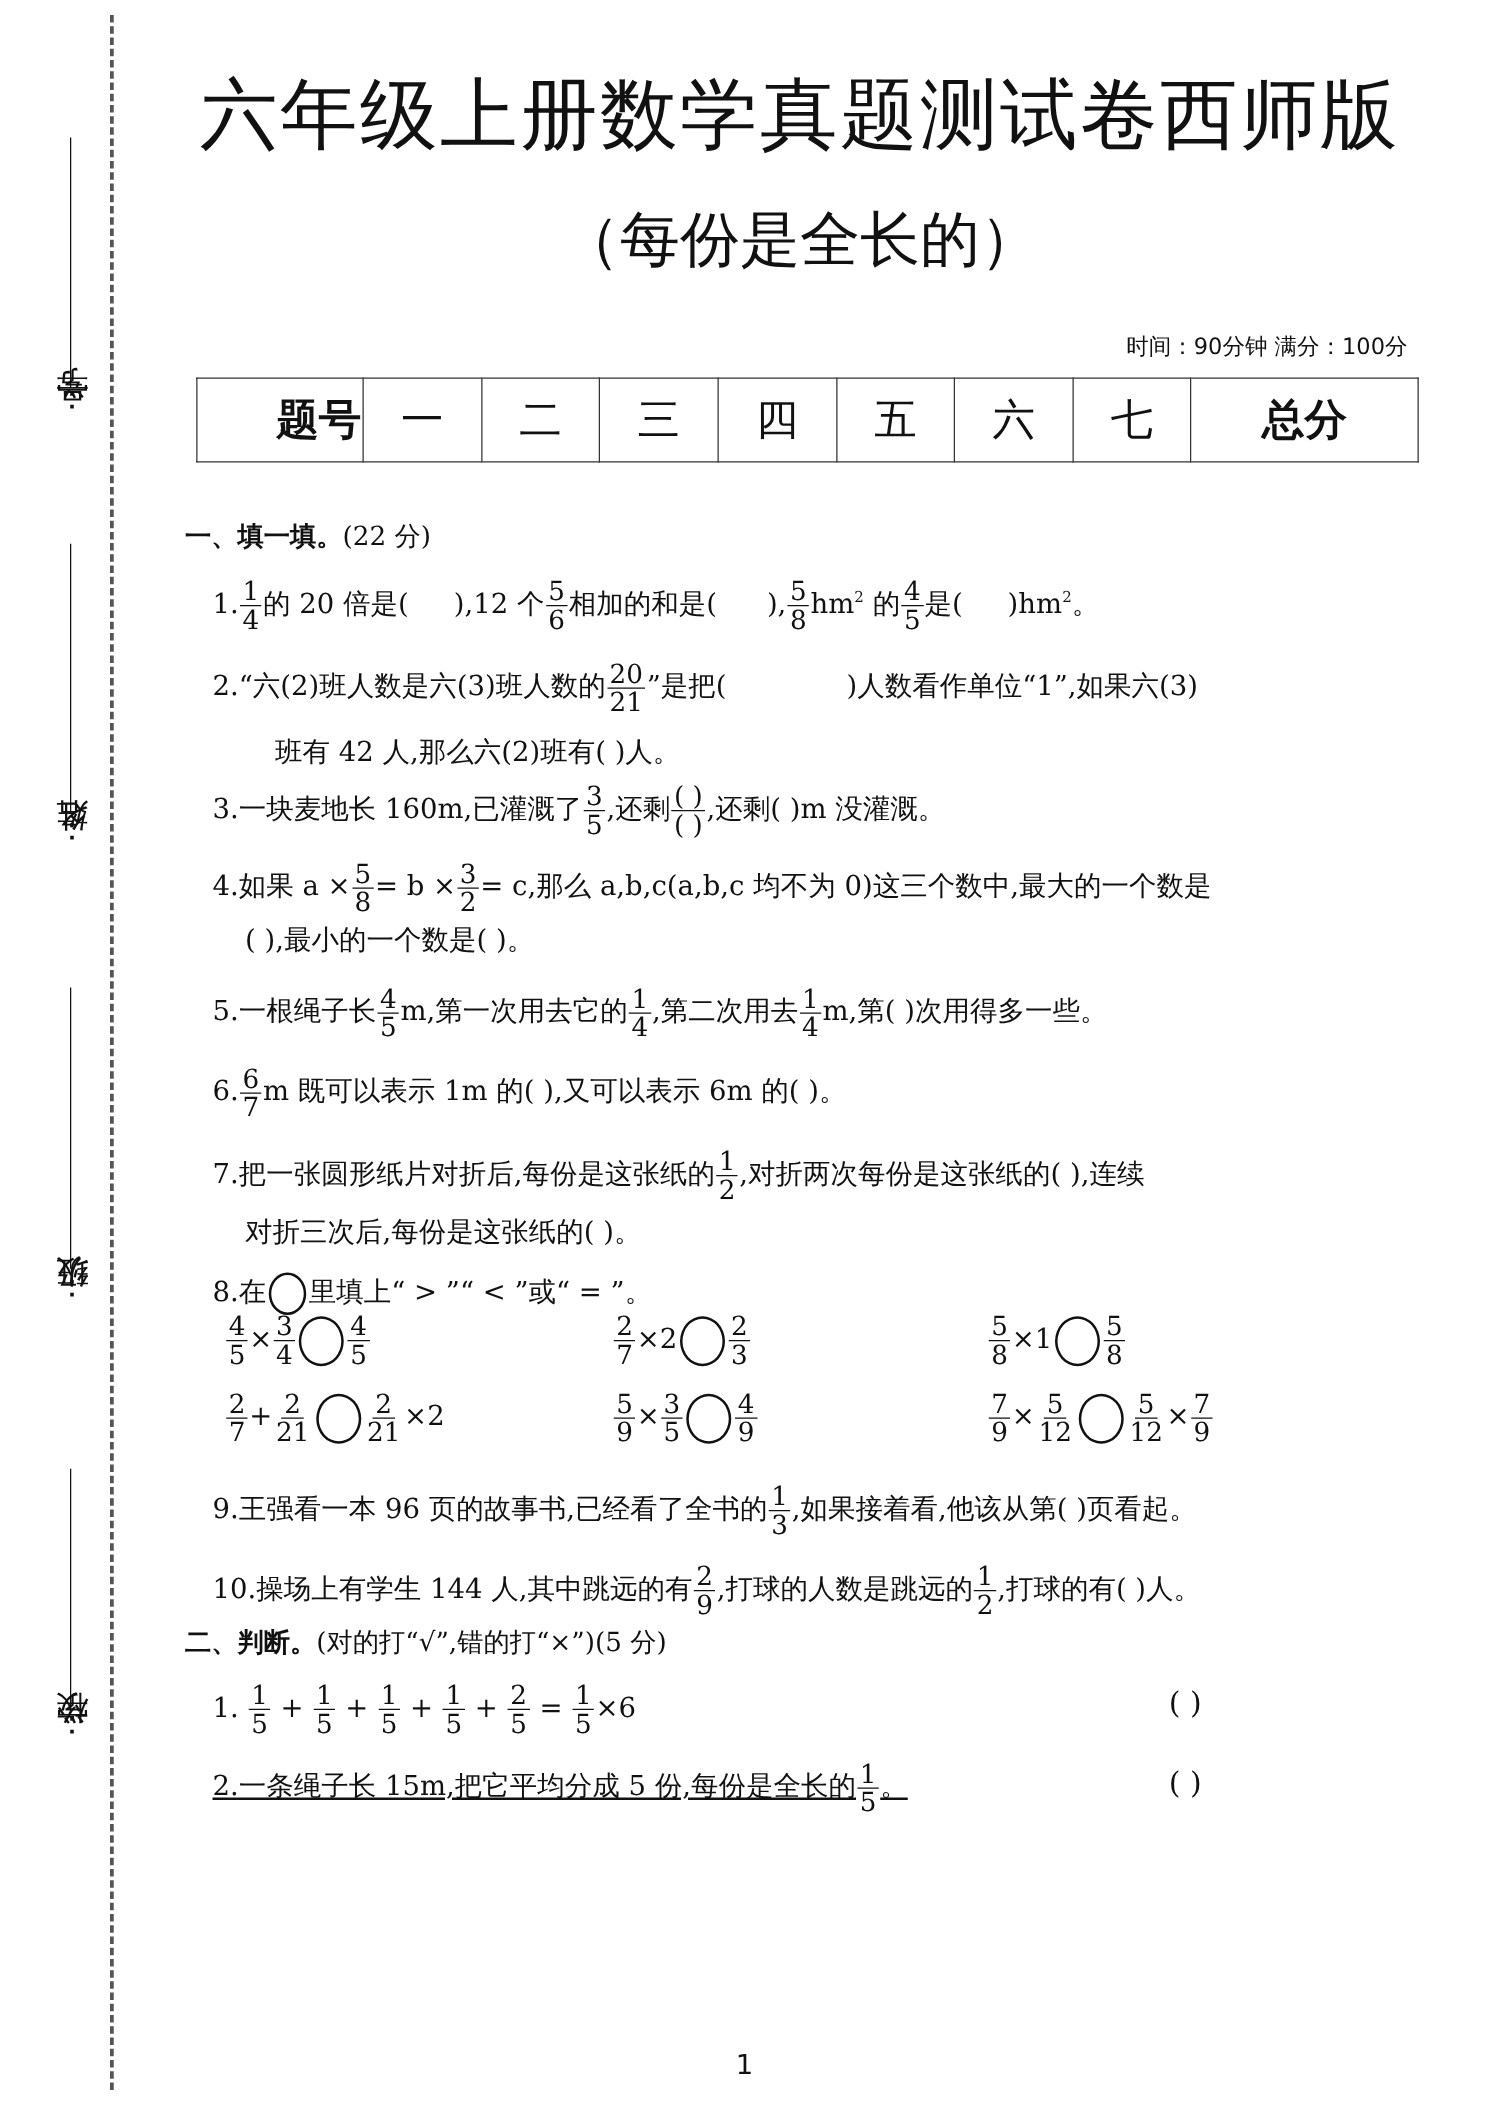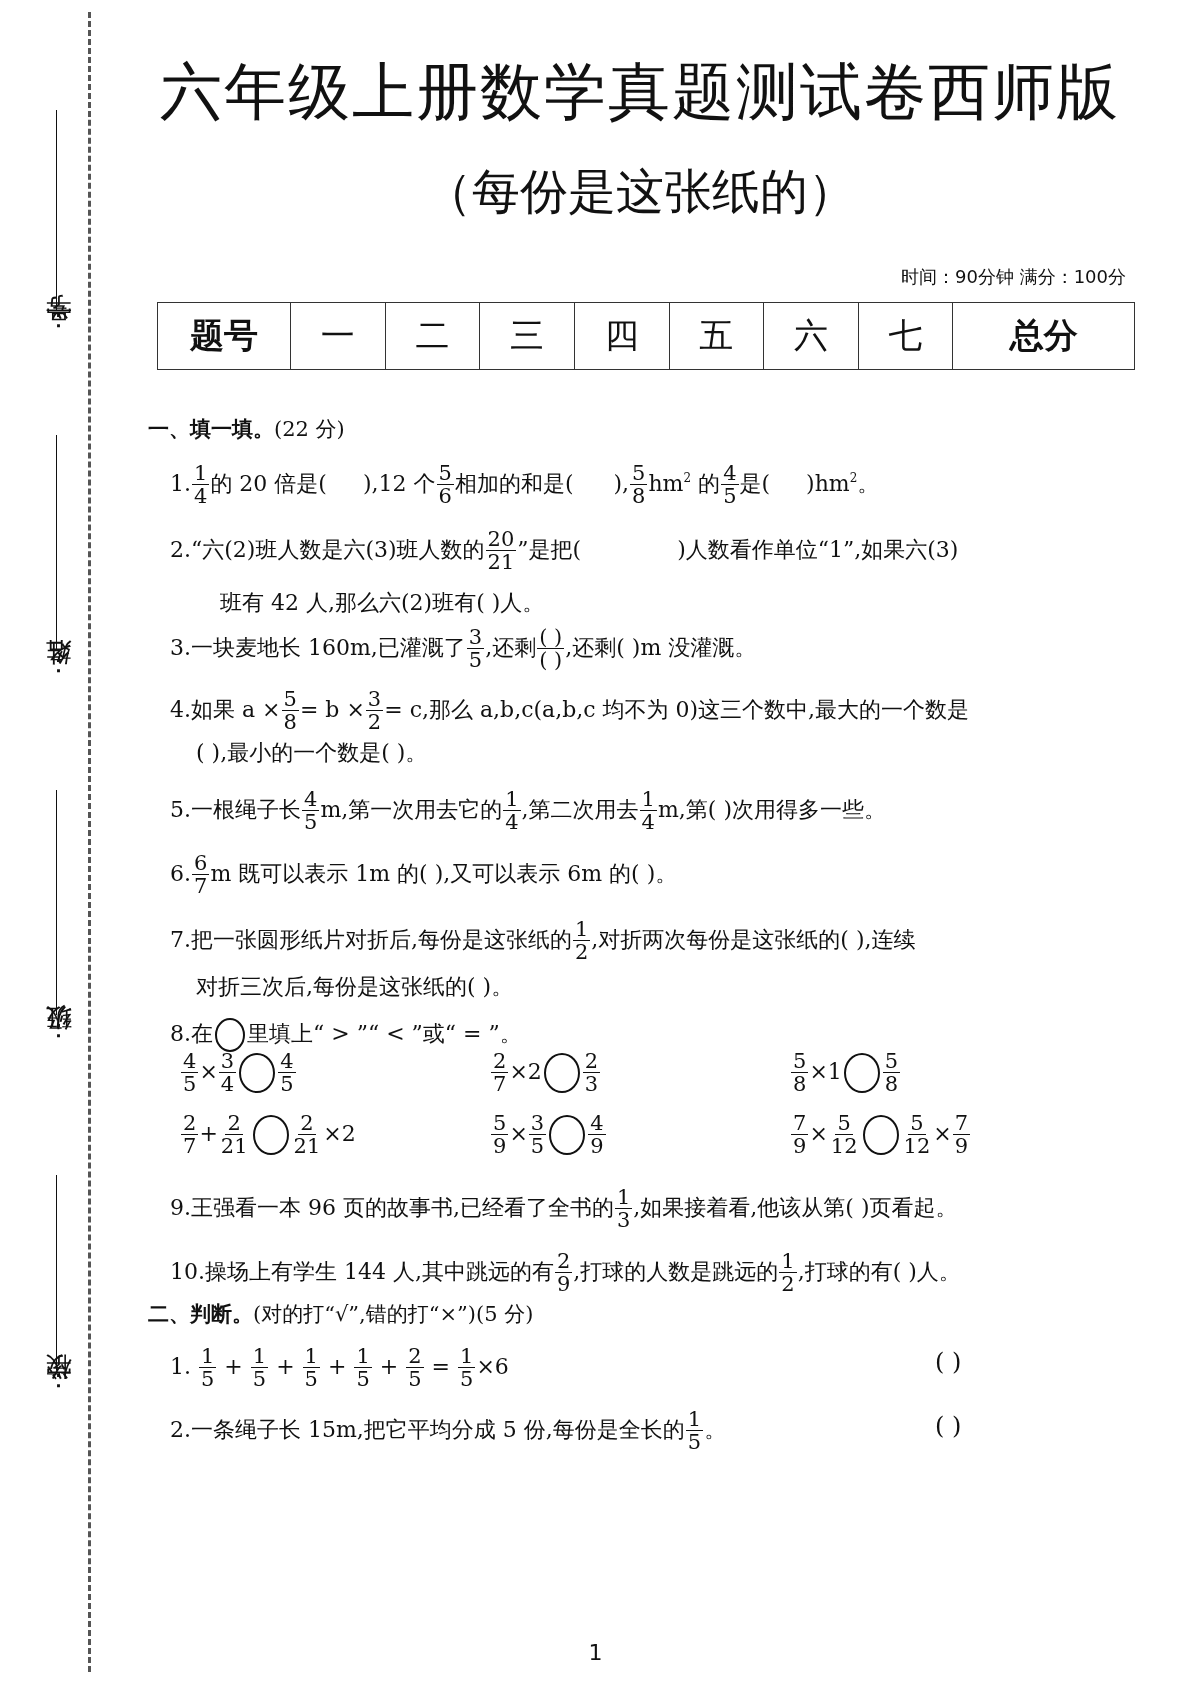--- a/index.html
+++ b/index.html
@@ -10,21 +10,21 @@
   .bind-field { position: absolute; left: 40px; width: 40px; }
   .bind-field .rule { position: absolute; left: 16px; width: 0; border-left: 1.5px solid #111; }
   .bind-field .lbl { position: absolute; left: 0; width: 40px; writing-mode: vertical-rl; transform: rotate(180deg); font-family: "DejaVu Sans", sans-serif; font-size: 26px; text-align: center; }
 
   .title { position: absolute; left: 150px; top: 50px; width: 980px; text-align: center; font-family: "DejaVu Sans", sans-serif; font-size: 62px; letter-spacing: 2px; font-weight: 500; }
   .subtitle { position: absolute; left: 150px; top: 160px; width: 980px; text-align: center; font-family: "DejaVu Sans", sans-serif; font-size: 48px; }
   .meta { position: absolute; right: 65px; top: 265px; font-family: "DejaVu Sans", sans-serif; font-size: 18px; }
 
   table.score { position: absolute; left: 157px; top: 302px; width: 978px; border-collapse: collapse; font-family: "DejaVu Serif", serif; }
   table.score td { border: 1.5px solid #333; height: 64px; text-align: center; font-size: 34px; }
-  table.score td.rowhead { width: 130px; font-family: "DejaVu Sans", sans-serif; font-weight: bold; }
+  table.score td.rowhead { width: 130px; font-family: "DejaVu Sans", sans-serif; font-weight: bold; text-align: right; }
 
   .section-head { position: absolute; left: 148px; font-size: 21px; }
   .section-head b { font-family: "DejaVu Sans", sans-serif; }
 
   .q { position: absolute; left: 170px; font-size: 22px; white-space: nowrap; line-height: 1; }
   .q.indent { left: 196px; }
   .frac { display: inline-flex; flex-direction: column; align-items: center; vertical-align: middle; font-size: 21px; line-height: 1.05; margin: 0 1px; }
   .frac .n { padding: 0 2px; border-bottom: 1.5px solid #111; }
   .frac .d { padding: 0 2px; }
   .blank { display: inline-block; }
@@ -53,21 +53,21 @@
 <div class="bind-field" style="top:790px;height:300px;">
   <div class="rule" style="top:0;height:225px;"></div>
   <div class="lbl" style="top:235px;">班级：</div>
 </div>
 <div class="bind-field" style="top:1175px;height:320px;">
   <div class="rule" style="top:0;height:195px;"></div>
   <div class="lbl" style="top:200px;">学校：</div>
 </div>
 
 <div class="title">六年级上册数学真题测试卷西师版</div>
-<div class="subtitle">（每份是这张纸的）</div>
+<div class="subtitle">（每份是全长的）</div>
 <div class="meta">时间：90分钟  满分：100分</div>
 
 <table class="score">
   <tbody>
       <tr>
     <td class="rowhead">题号</td>
     <td>一</td>
     <td>二</td>
     <td>三</td>
     <td>四</td>
@@ -264,21 +264,21 @@
       <span class="d">5</span>
     </span>
   <span>=</span>
   <span class="frac">
       <span class="n">1</span>
       <span class="d">5</span>
     </span><span>×6</span>
 </div>
 <div class="paren-right" style="top:1348px;left:935px;">(        )</div>
 
-<div class="q" style="top:1408px;">
+<div class="q" style="top:1408px;text-decoration:underline;">
   <span>2.一条绳子长 15m,把它平均分成 5 份,每份是全长的</span><span class="frac">
       <span class="n">1</span>
       <span class="d">5</span>
     </span><span>。</span>
 </div>
 <div class="paren-right" style="top:1412px;left:935px;">(        )</div>
 
 <div class="page-num">1</div>
 
 </body></html>

